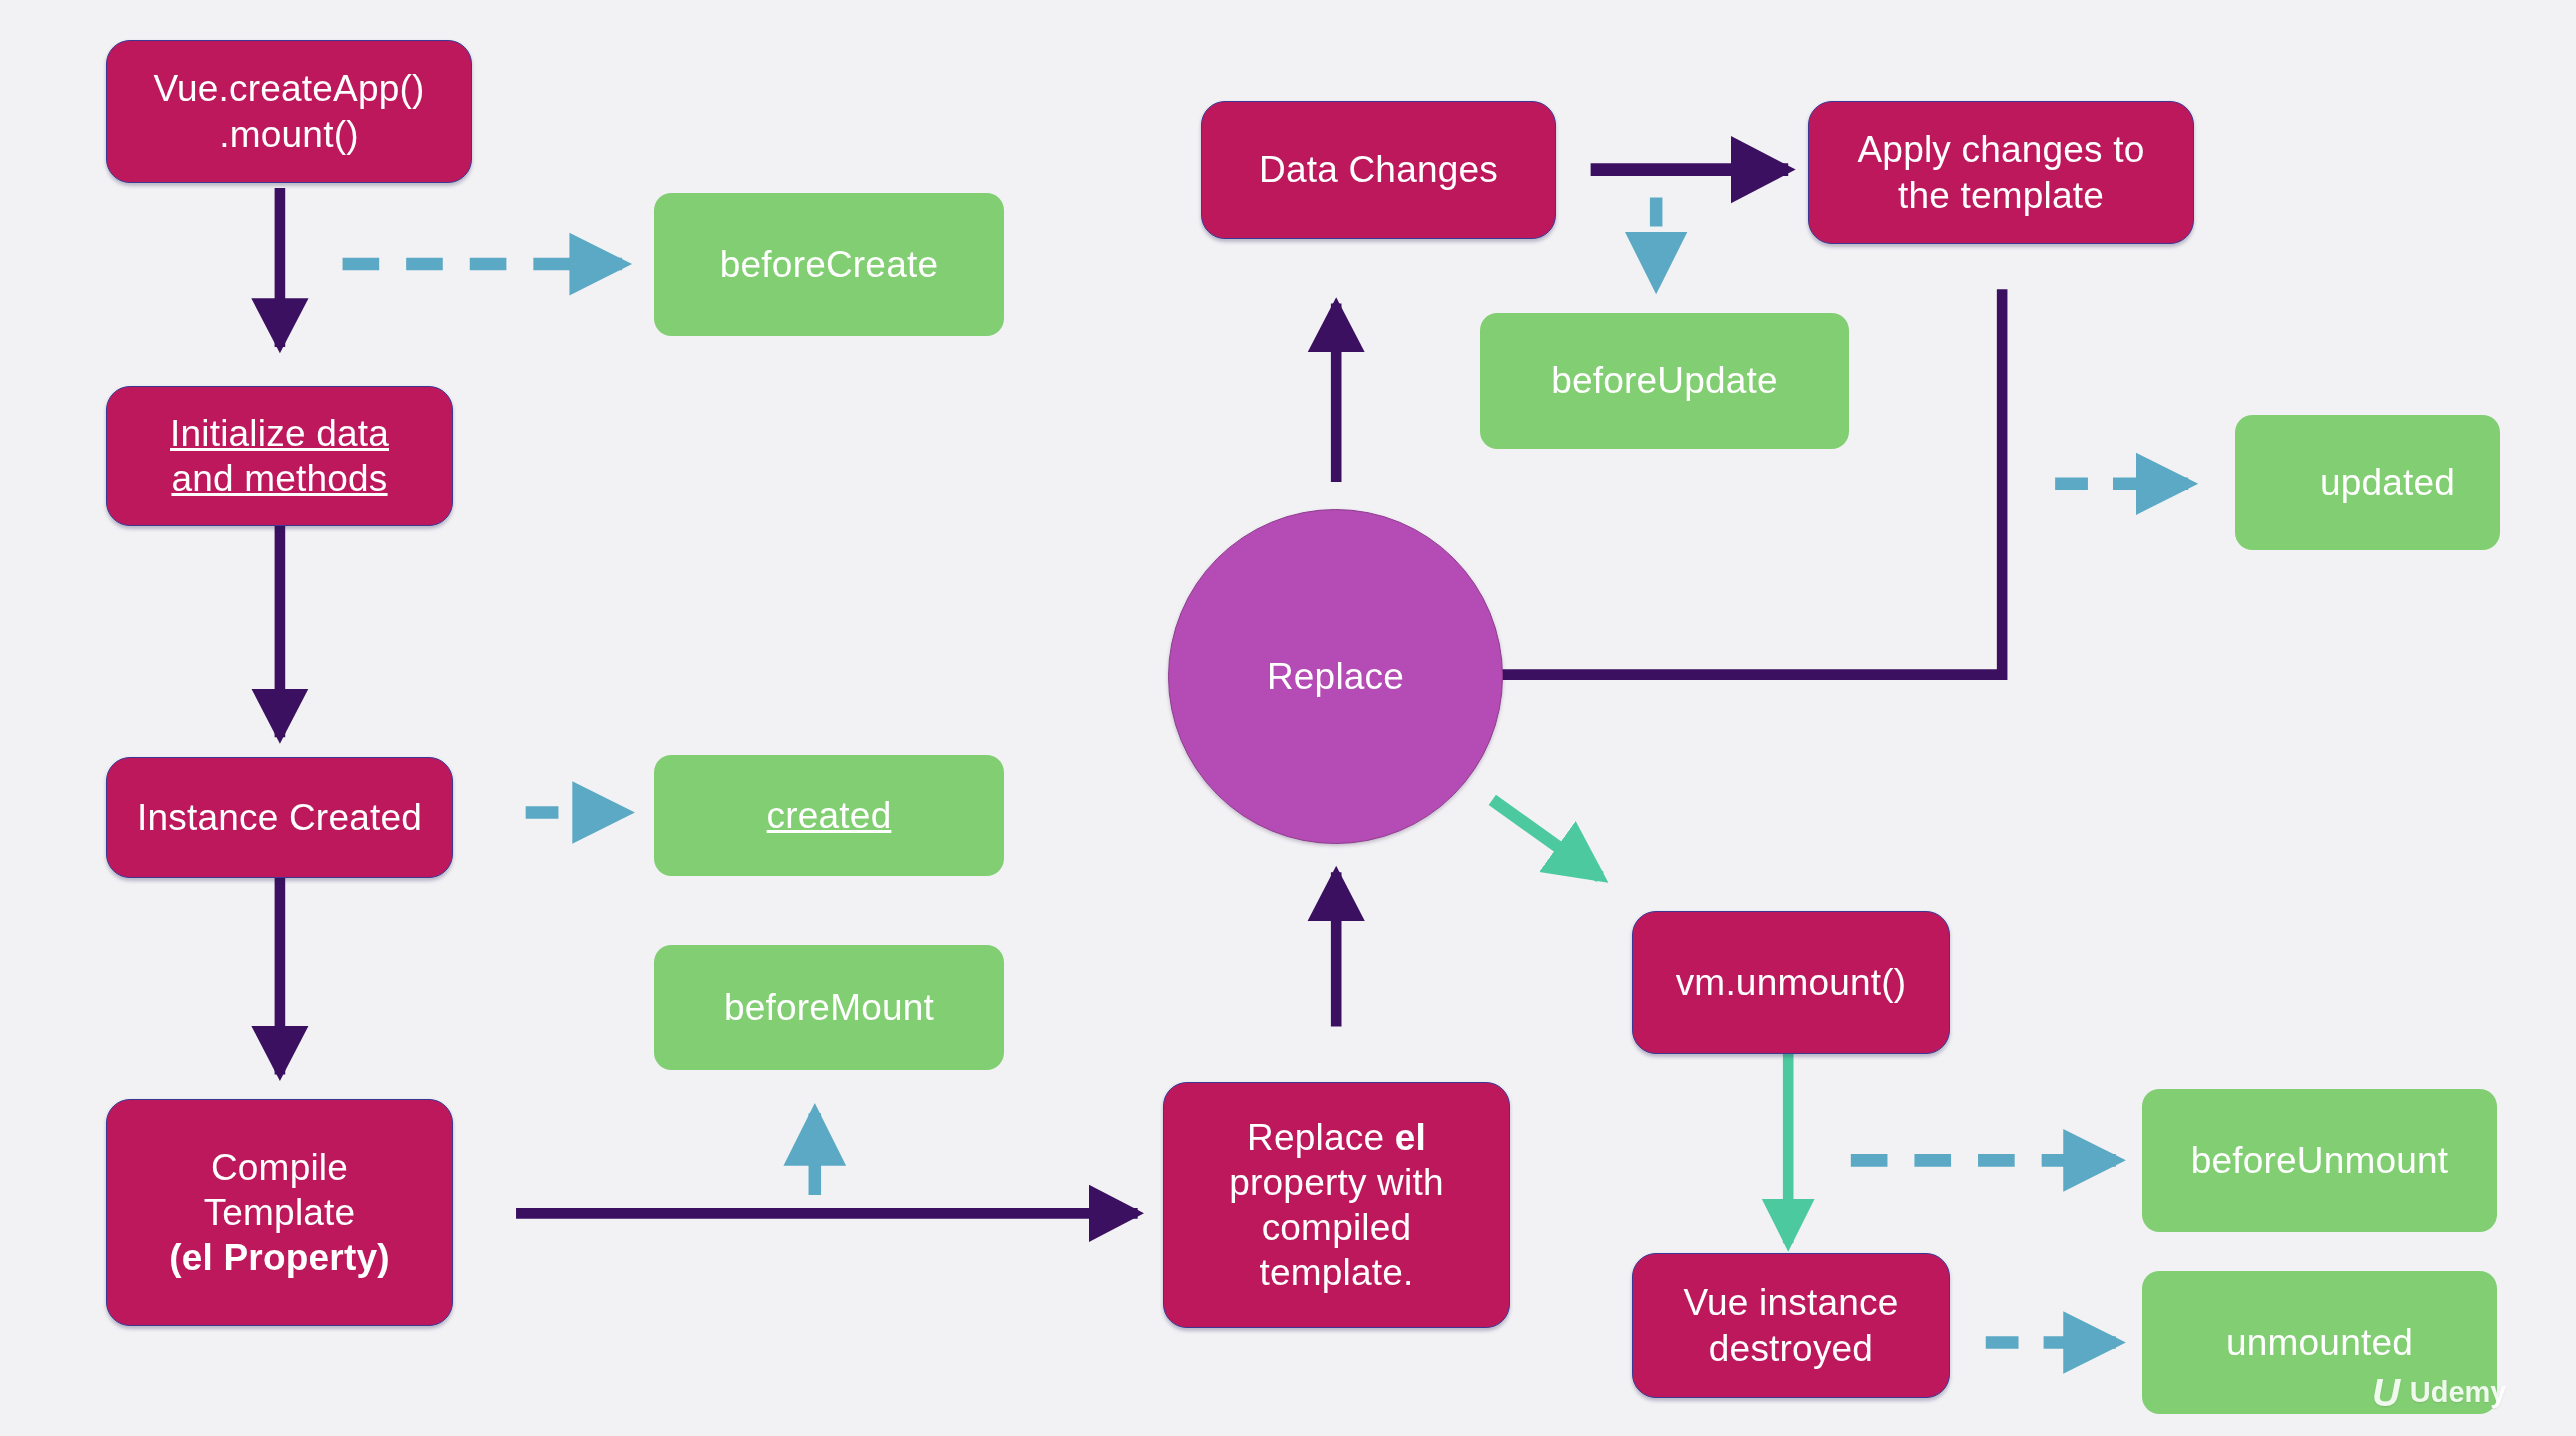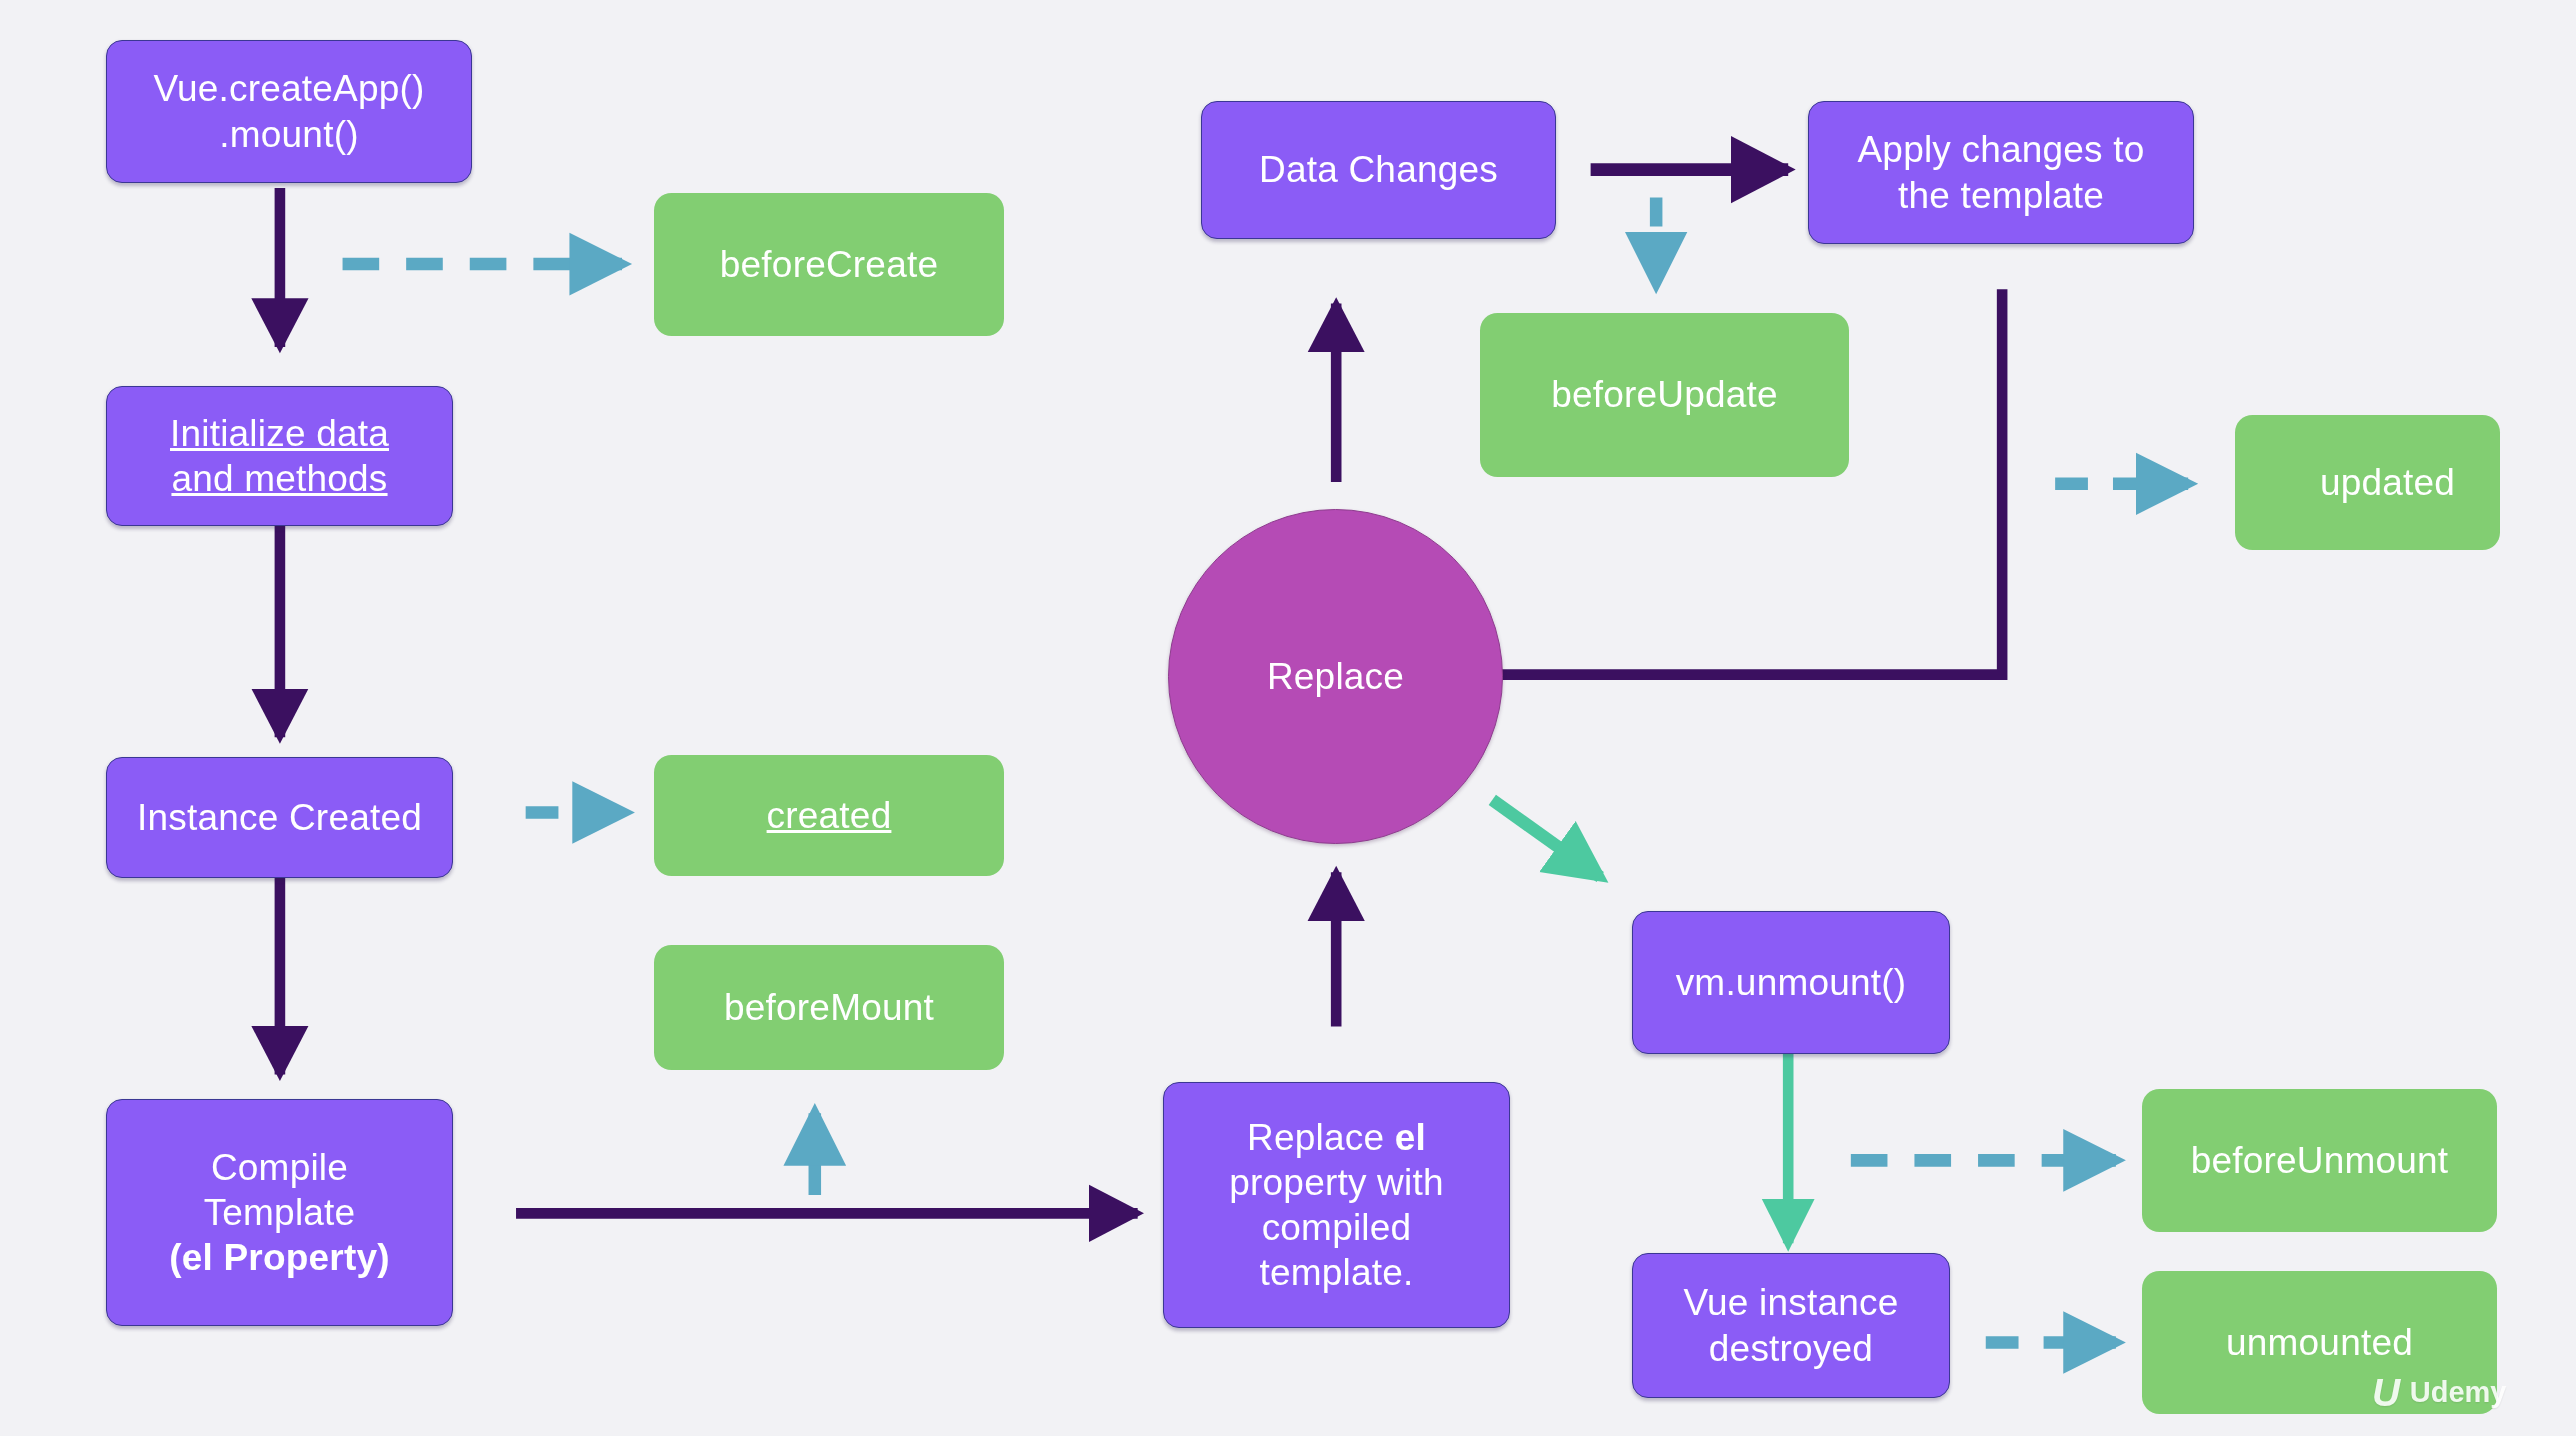--- a/index.html
+++ b/index.html
@@ -31,23 +31,23 @@
     display: flex;
     align-items: center;
     justify-content: center;
     text-align: center;
     color: #ffffff;
     line-height: 1.22;
     letter-spacing: 0.2px;
     z-index: 3;
   }
   .node-blue {
-    background: #8b5cf6;
+    background: #be185d;
     border: 1.9px solid #3b3794;
-    border-radius: 16px;
+    border-radius: 24px;
     font-size: 37px;
     box-shadow: 0 2.9px 3.9px rgba(40,30,80,0.28);
   }
   .node-green {
     background: #82ce72;
     border-radius: 17.4px;
     font-size: 37px;
   }
   .node-circle {
     background: #b54bb5;
@@ -180,21 +180,21 @@
     <span>Data Changes</span>
   </div>
 
   <div class="node node-blue" style="left:1808px; top:101px; width:386px; height:143px;">
     <span>
       <span>Apply changes to</span><br>
       <span>the template</span>
     </span>
   </div>
 
-  <div class="node node-green" style="left:1480px; top:313px; width:369px; height:164px;">
+  <div class="node node-green" style="left:1480px; top:313px; width:369px; height:136px;">
     <span>beforeUpdate</span>
   </div>
 
   <div class="node node-green" style="left:2235px; top:415px; width:265px; height:135px;padding-left:40px;">
     <span>updated</span>
   </div>
 
   <div class="node node-circle" style="left:1168px; top:509px; width:335px; height:335px;">
     <span>Replace</span>
   </div>

